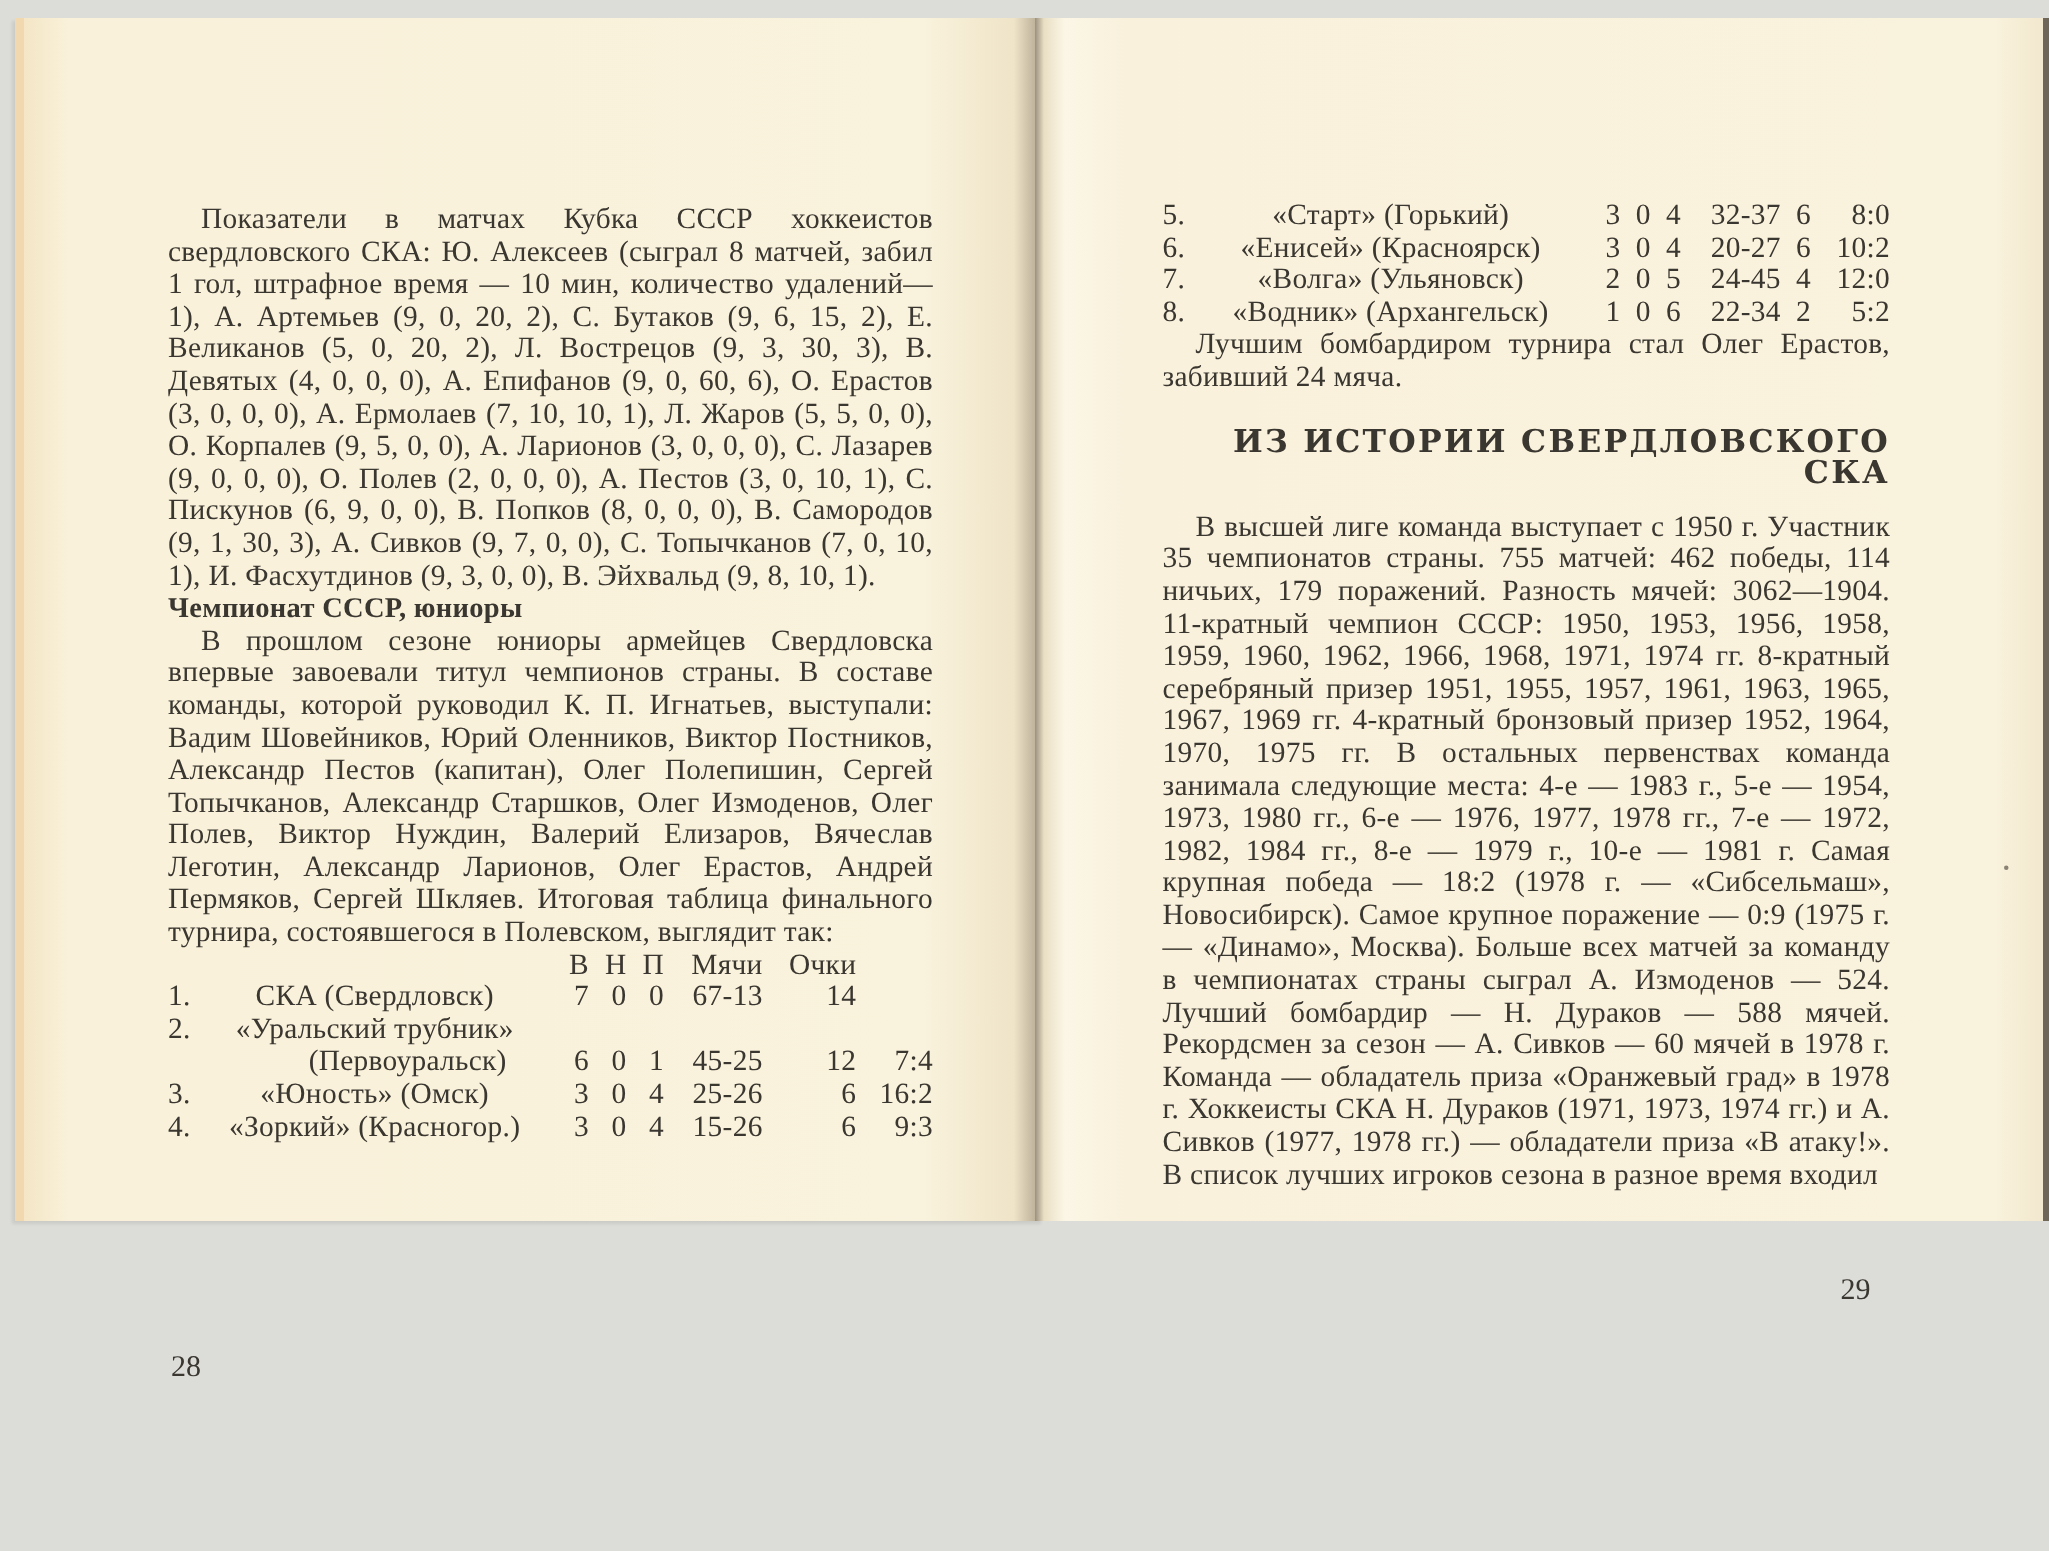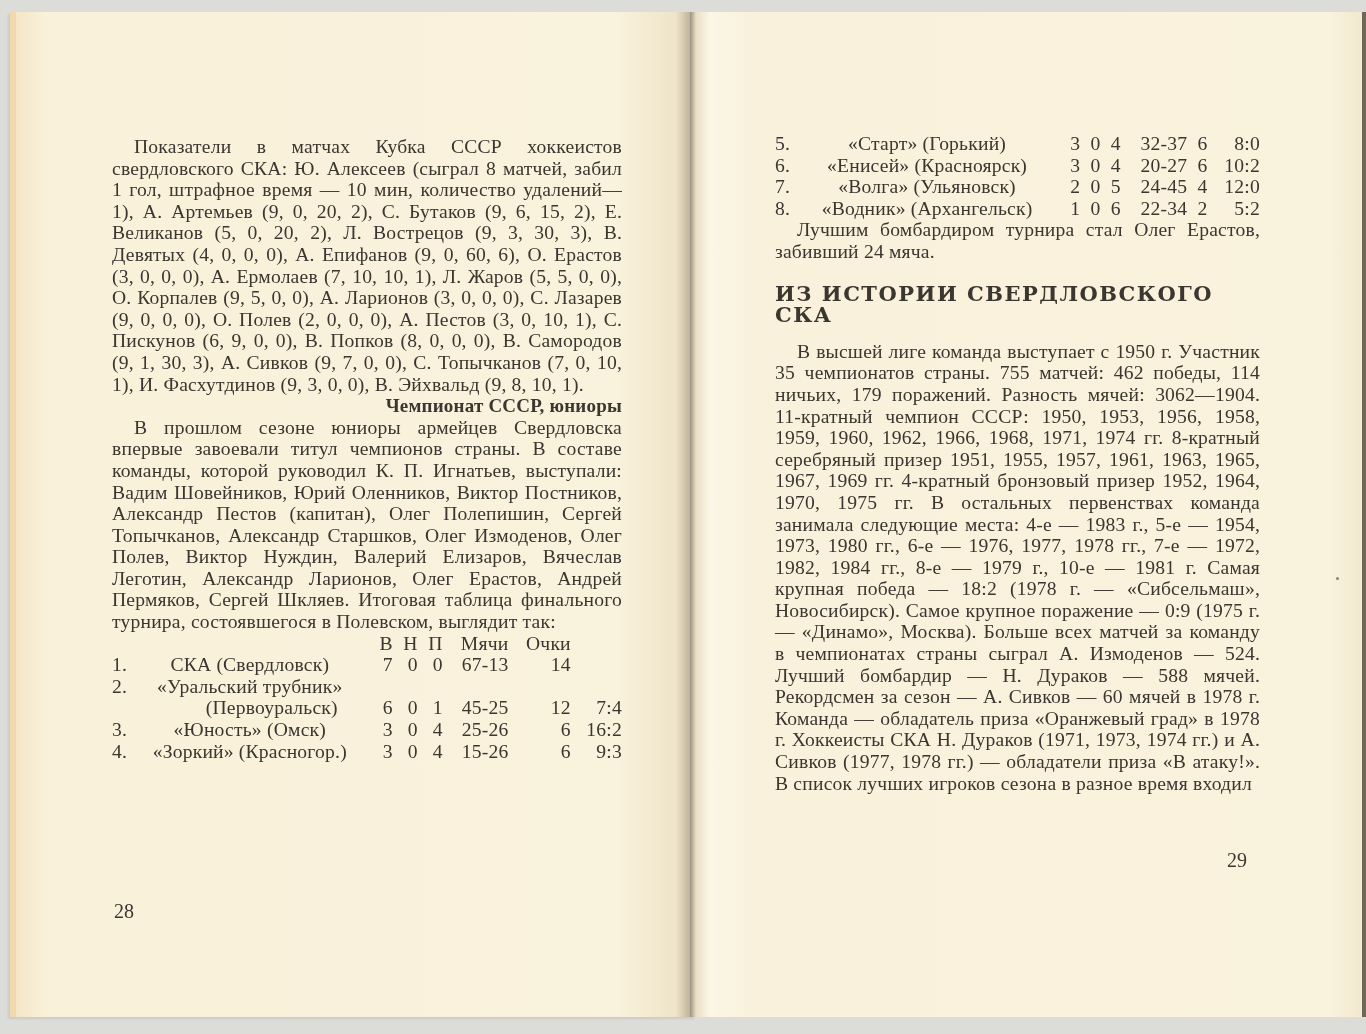--- a/index.html
+++ b/index.html
@@ -4,21 +4,21 @@
 <style>
   html, body { margin:0; padding:0; }
   body {
     width:1366px; height:1034px; overflow:hidden;
     background:#dcdcd8;
     font-family:"Liberation Serif","DejaVu Serif",serif;
     color:#3a3630;
     position:relative;
   }
   .page {
-    position:absolute; top:12px; height:1005px;
+    position:absolute; top:12px; height:802px;
     background:#f8f0d8;
   }
   .page.left {
     left:10px; width:680px;
     background:linear-gradient(to right,#f4e6c6 0px,#f9f1da 30px,#f9f2dc 600px,#efe4c8 660px,#b8ad95 676px,#8a8070 680px);
     border-left:6px solid #f1d8ae;
     box-shadow: -2px 2px 2px rgba(0,0,0,0.08);
   }
   .page.right {
     left:690px; width:672px;
@@ -27,25 +27,25 @@
   }
   .col {
     position:absolute;
     font-size:19.6px; line-height:21.6px;
     letter-spacing:0.2px;
   }
   .left .col { left:96px; top:124px; width:510px; }
   .right .col { left:85px; top:121px; width:485px; }
   p { margin:0; text-align:justify; text-indent:22px; }
   .subhead {
-    text-align:right; font-weight:bold; font-size:19px;
+    text-align:left; font-weight:bold; font-size:19px;
     text-indent:0; margin:0; letter-spacing:0.2px;
   }
   .bighead {
-    text-align:left; font-weight:bold; font-size:21px;
+    text-align:right; font-weight:bold; font-size:21px;
     letter-spacing:1.5px; margin:20px 0 15px 0; text-indent:0;
     font-family:"DejaVu Serif","Liberation Serif",serif;
   }
   table.standings {
     border-collapse:collapse; width:100%;
     font-size:19.6px; line-height:21.6px;
   }
   table.standings td { padding:0; vertical-align:bottom; white-space:nowrap; }
   table.standings td.num { text-align:right; padding-left:6px; }
   table.standings td.team { text-align:center; }

